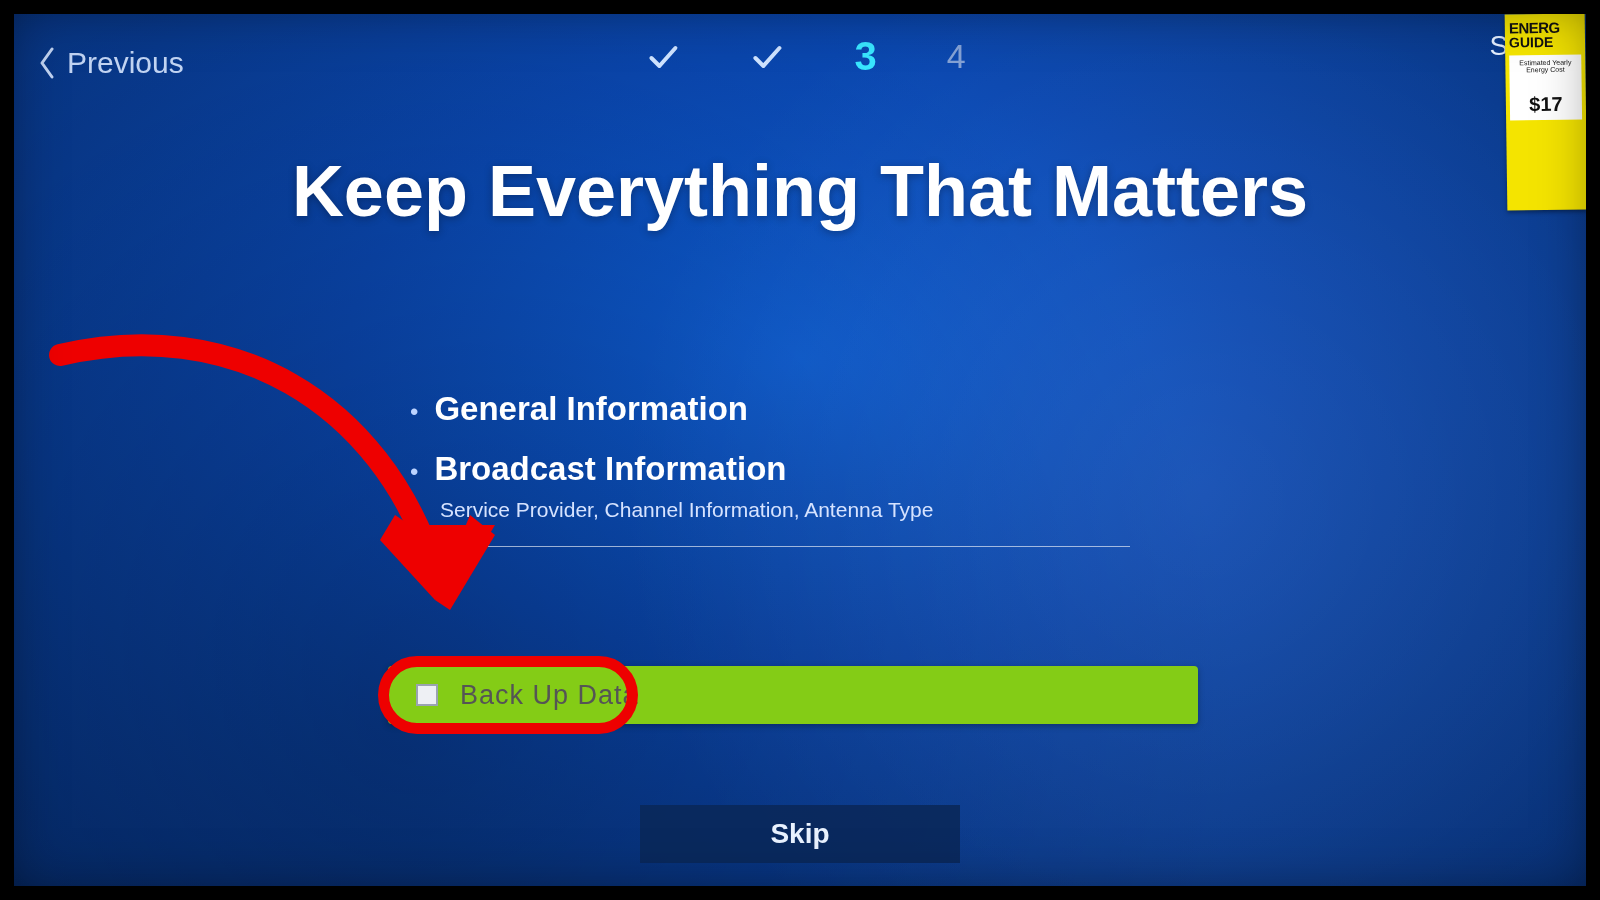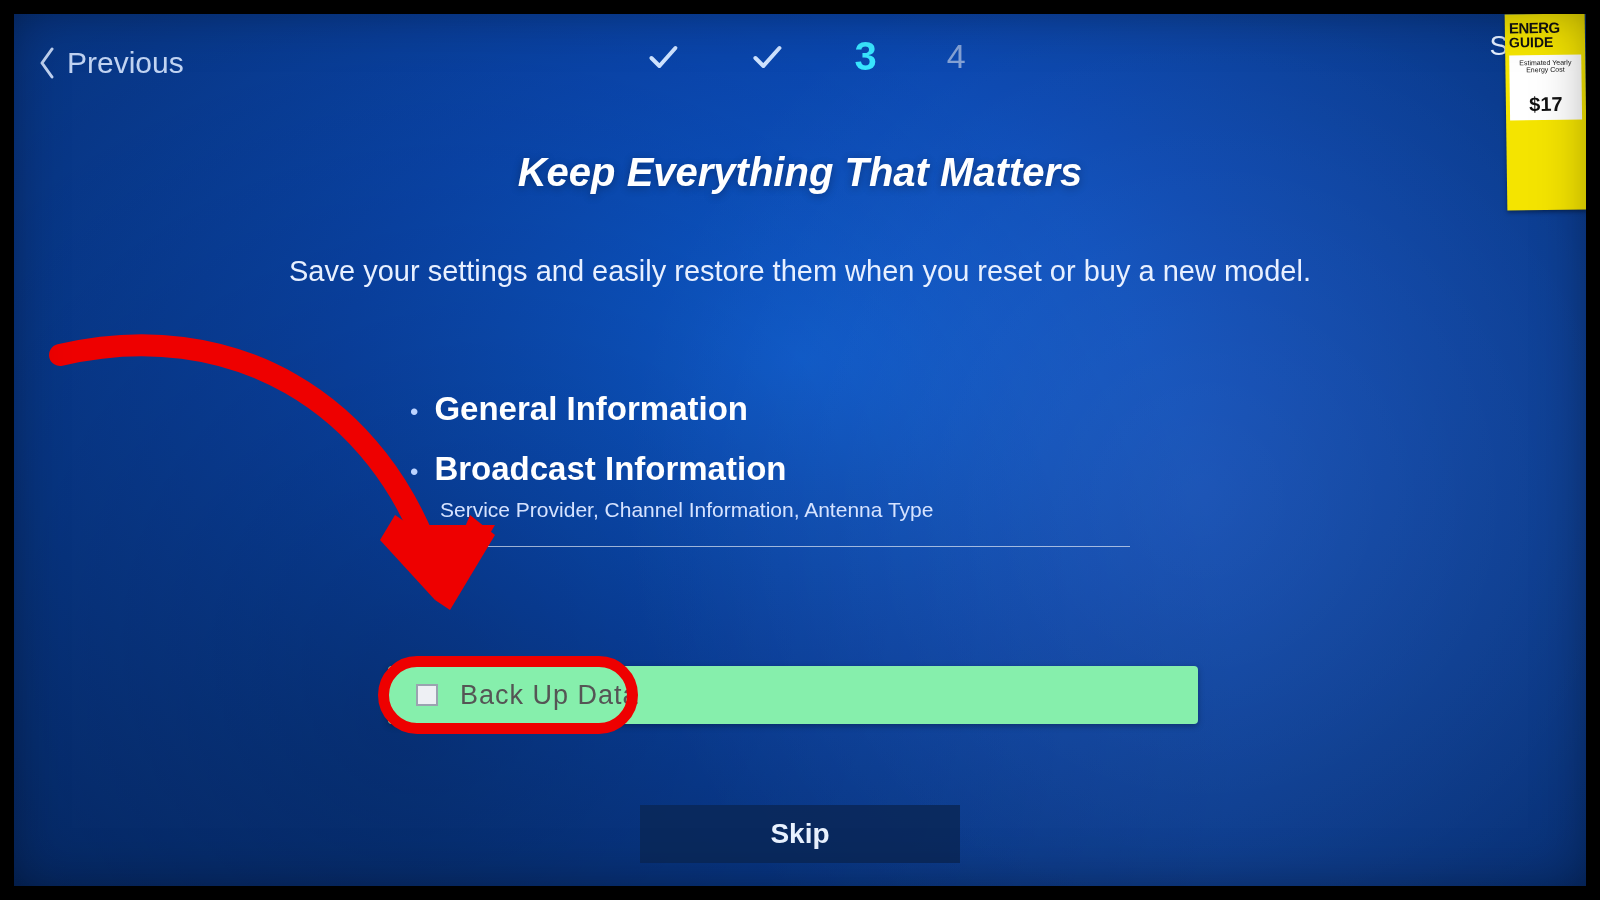--- a/index.html
+++ b/index.html
@@ -44,37 +44,37 @@
     position: absolute; left: 50%; top: 34px; transform: translateX(-50%);
     display: flex; gap: 70px; align-items: center;
     font-size: 34px;
   }
   .step-check svg { width: 34px; height: 34px; display:block; }
   .step-num { color: #b8c9e6; font-weight: 400; opacity: 0.7; }
   .step-num.current { color: #39e6ff; font-weight: 600; opacity: 1; font-size: 40px; }
 
   
   .main { position: absolute; top: 150px; left: 0; right: 0; text-align: center; }
-  .title { font-size: 40px; font-weight: 700; text-shadow: 0 2px 8px rgba(0,0,0,0.3); font-style: italic; }
+  .title { font-size: 72px; font-weight: 700; text-shadow: 0 2px 8px rgba(0,0,0,0.3); }
   .subtitle { margin-top: 60px; font-size: 29px; color: #e8f0ff; }
 
   .list {
     position: absolute; left: 410px; top: 390px; width: 720px; text-align: left;
   }
   .list hr { border: none; border-top: 1px solid rgba(255,255,255,0.6); margin: 14px 0 18px; }
   .list-item { margin-bottom: 22px; }
   .bullet-row { display: flex; align-items: baseline; gap: 16px; }
   .bullet { color: #bcd3ff; font-size: 24px; line-height: 1; }
   .item-title { font-size: 33px; font-weight: 700; }
   .item-desc { margin-top: 8px; margin-left: 30px; font-size: 21px; color: #d6e3ff; line-height: 1.35; max-width: 690px; }
 
   
   .backup-btn {
     position: absolute; left: 388px; top: 666px; width: 810px; height: 58px;
-    background: #86efac; border-radius: 4px;
+    background: #84cc16; border-radius: 4px;
     display: flex; align-items: center; gap: 22px; padding-left: 28px;
     cursor: pointer;
     box-shadow: 0 2px 6px rgba(0,0,0,0.3);
   }
   .backup-box {
     width: 22px; height: 22px; border: 2px solid #9aa3b0; background: #eef0f4;
   }
   .backup-label { font-size: 27px; color: #555; letter-spacing: 1px; }
 
   
@@ -136,21 +136,20 @@
   <div class="skip-top">
     <span>Skip</span>
     <svg viewBox="0 0 18 30">
       <polyline points="4,3 14,15 4,27" fill="none" stroke="#e6f0ff" stroke-width="3" stroke-linecap="round" stroke-linejoin="round"></polyline>
     </svg>
   </div>
 </div>
 
 <div class="main">
   <div class="title">Keep Everything That Matters</div>
-  <div class="subtitle">Save your settings and easily restore them when you reset or buy a new model.</div>
 </div>
 
 <div class="list">
   <div class="list-item">
     <div class="bullet-row">
       <span class="bullet">•</span>
       <span class="item-title">General Information</span>
     </div>
   </div>
 

